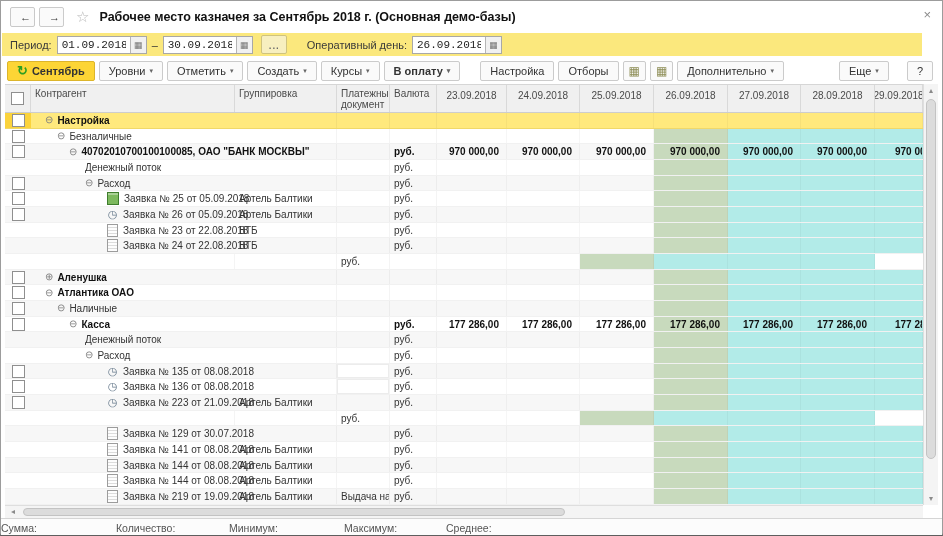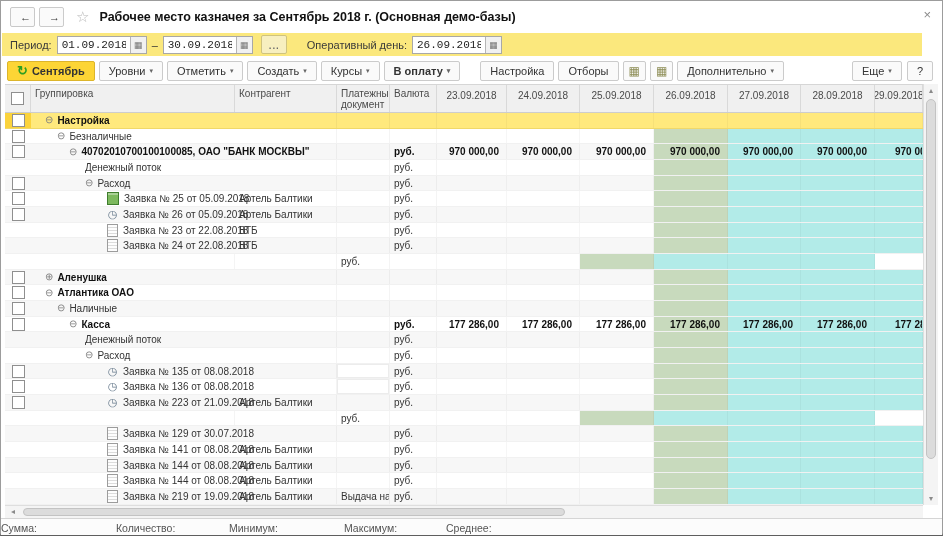--- a/index.html
+++ b/index.html
@@ -26,21 +26,21 @@
   
   .toolbar{position:absolute;top:56px;left:0;right:1px;height:27px;display:flex;align-items:center;padding:0 6px;gap:4px;background:#fff;box-sizing:border-box}
   .tbtn{height:20px;border:1px solid #cbcbcb;border-radius:2px;background:#fafafa;display:inline-flex;align-items:center;gap:4px;padding:0 9px;font-family:inherit;font-size:11px;color:#333;white-space:nowrap;box-sizing:border-box}
   .tbtn.primary{background:#fdd535;border-color:#dcb52b;font-weight:bold}
   .tbtn.bold{font-weight:bold}
   .tbtn.iconbtn{padding:0 5px}
   .caret{font-size:7px;color:#666;margin-top:1px}
   .refresh-glyph{color:#2f9e22;font-weight:bold;font-size:13px;line-height:13px}
   .grid-glyph{color:#8d8d55;font-size:12px;line-height:12px}
   .tb-gap{width:12px}
-  .toolbar-right{margin-left:auto;display:flex;gap:5px;padding-right:2px}
+  .toolbar-right{margin-left:auto;display:flex;gap:18px;padding-right:2px}
 
   
   .grid-cols{display:grid;grid-template-columns:26px 204px 102px 53px 47px 70px 73px 74px 74px 73px 74px 48px}
   .thead{position:absolute;top:83px;left:4px;width:918px;height:29px;background:#f0f0f0;border-top:1px solid #d6d6d6;border-bottom:1px solid #cdcdcd;box-sizing:border-box}
   .th{border-right:1px solid #d9d9d9;color:#4a4a4a;font-size:10px;line-height:11px;padding:3px 4px;overflow:hidden;display:flex;align-items:flex-start;box-sizing:border-box}
   .th.date{justify-content:center;padding-top:5px}
   .th.cbh{align-items:center;justify-content:center;padding:0}
 
   .tbody{position:absolute;top:112px;left:4px;width:918px;height:392px;overflow:hidden;background:#fff}
   .trow{height:15.68px;box-sizing:border-box;border-bottom:1px solid #f1f1f1;background:#fff}
@@ -168,22 +168,22 @@
         <button class="tbtn">
           <span>?</span>
         </button>
       </div>
   </div>
 
   <div class="thead grid-cols" id="thead">
       <div class="th cbh">
         <div class="cbx"></div>
       </div>
+      <div class="th">Контрагент</div>
       <div class="th">Группировка</div>
-      <div class="th">Контрагент</div>
       <div class="th">Платежный документ</div>
       <div class="th">Валюта</div>
       <div class="th date">23.09.2018</div>
       <div class="th date">24.09.2018</div>
       <div class="th date">25.09.2018</div>
       <div class="th date">26.09.2018</div>
       <div class="th date">27.09.2018</div>
       <div class="th date">28.09.2018</div>
       <div class="th date">29.09.2018</div>
     </div>

